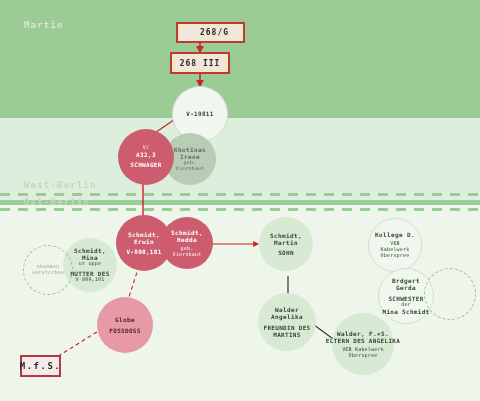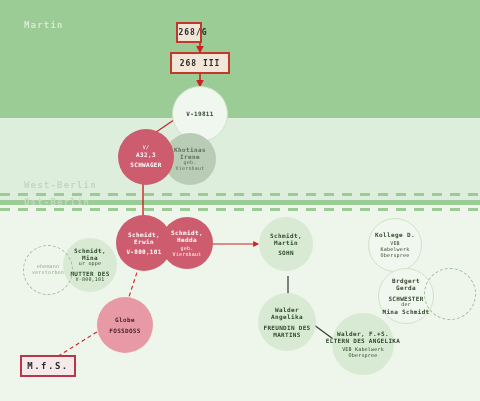--- a/index.html
+++ b/index.html
@@ -111,23 +111,23 @@
 
     <line x1="52" y1="360" x2="108" y2="325" stroke="#cc2222" stroke-width="1.1" stroke-dasharray="4,3" marker-end="url(#arS)"></line>
 
     <line x1="212" y1="244" x2="258" y2="244" stroke="#cc2222" stroke-width="1.2" marker-end="url(#arS)"></line>
 
     <line x1="288" y1="276" x2="288" y2="300" stroke="#333333" stroke-width="1.2" marker-end="url(#ad)"></line>
 
     <line x1="310" y1="322" x2="340" y2="344" stroke="#333333" stroke-width="1.1" marker-end="url(#ad)"></line>
   </svg>
 
-  <div class="boxnode" style="left:176px;top:22px;width:26px;height:21px;padding-left:8px;">268/G</div>
+  <div class="boxnode" style="left:176px;top:22px;width:69px;height:21px;padding-left:8px;">268/G</div>
   <div class="boxnode" style="left:170px;top:52px;width:60px;height:22px;text-align:center;">268 III</div>
-  <div class="boxnode box-mfs" style="left:20px;top:355px;width:56px;height:22px;">M.f.S.</div>
+  <div class="boxnode box-mfs" style="left:20px;top:355px;width:41px;height:22px;">M.f.S.</div>
 
   <div class="node n-whitegreen" style="left:172px;top:86px;width:56px;height:56px;">
     <span class="l t-code">V-19811</span>
   </div>
 
   <div class="node n-grey" style="left:164px;top:133px;width:52px;height:52px;">
     <span class="l t-name">Khotinas</span>
     <span class="l t-name">Irene</span>
     <span class="l t-sub">geb.</span>
     <span class="l t-sub">Viernhaut</span>

